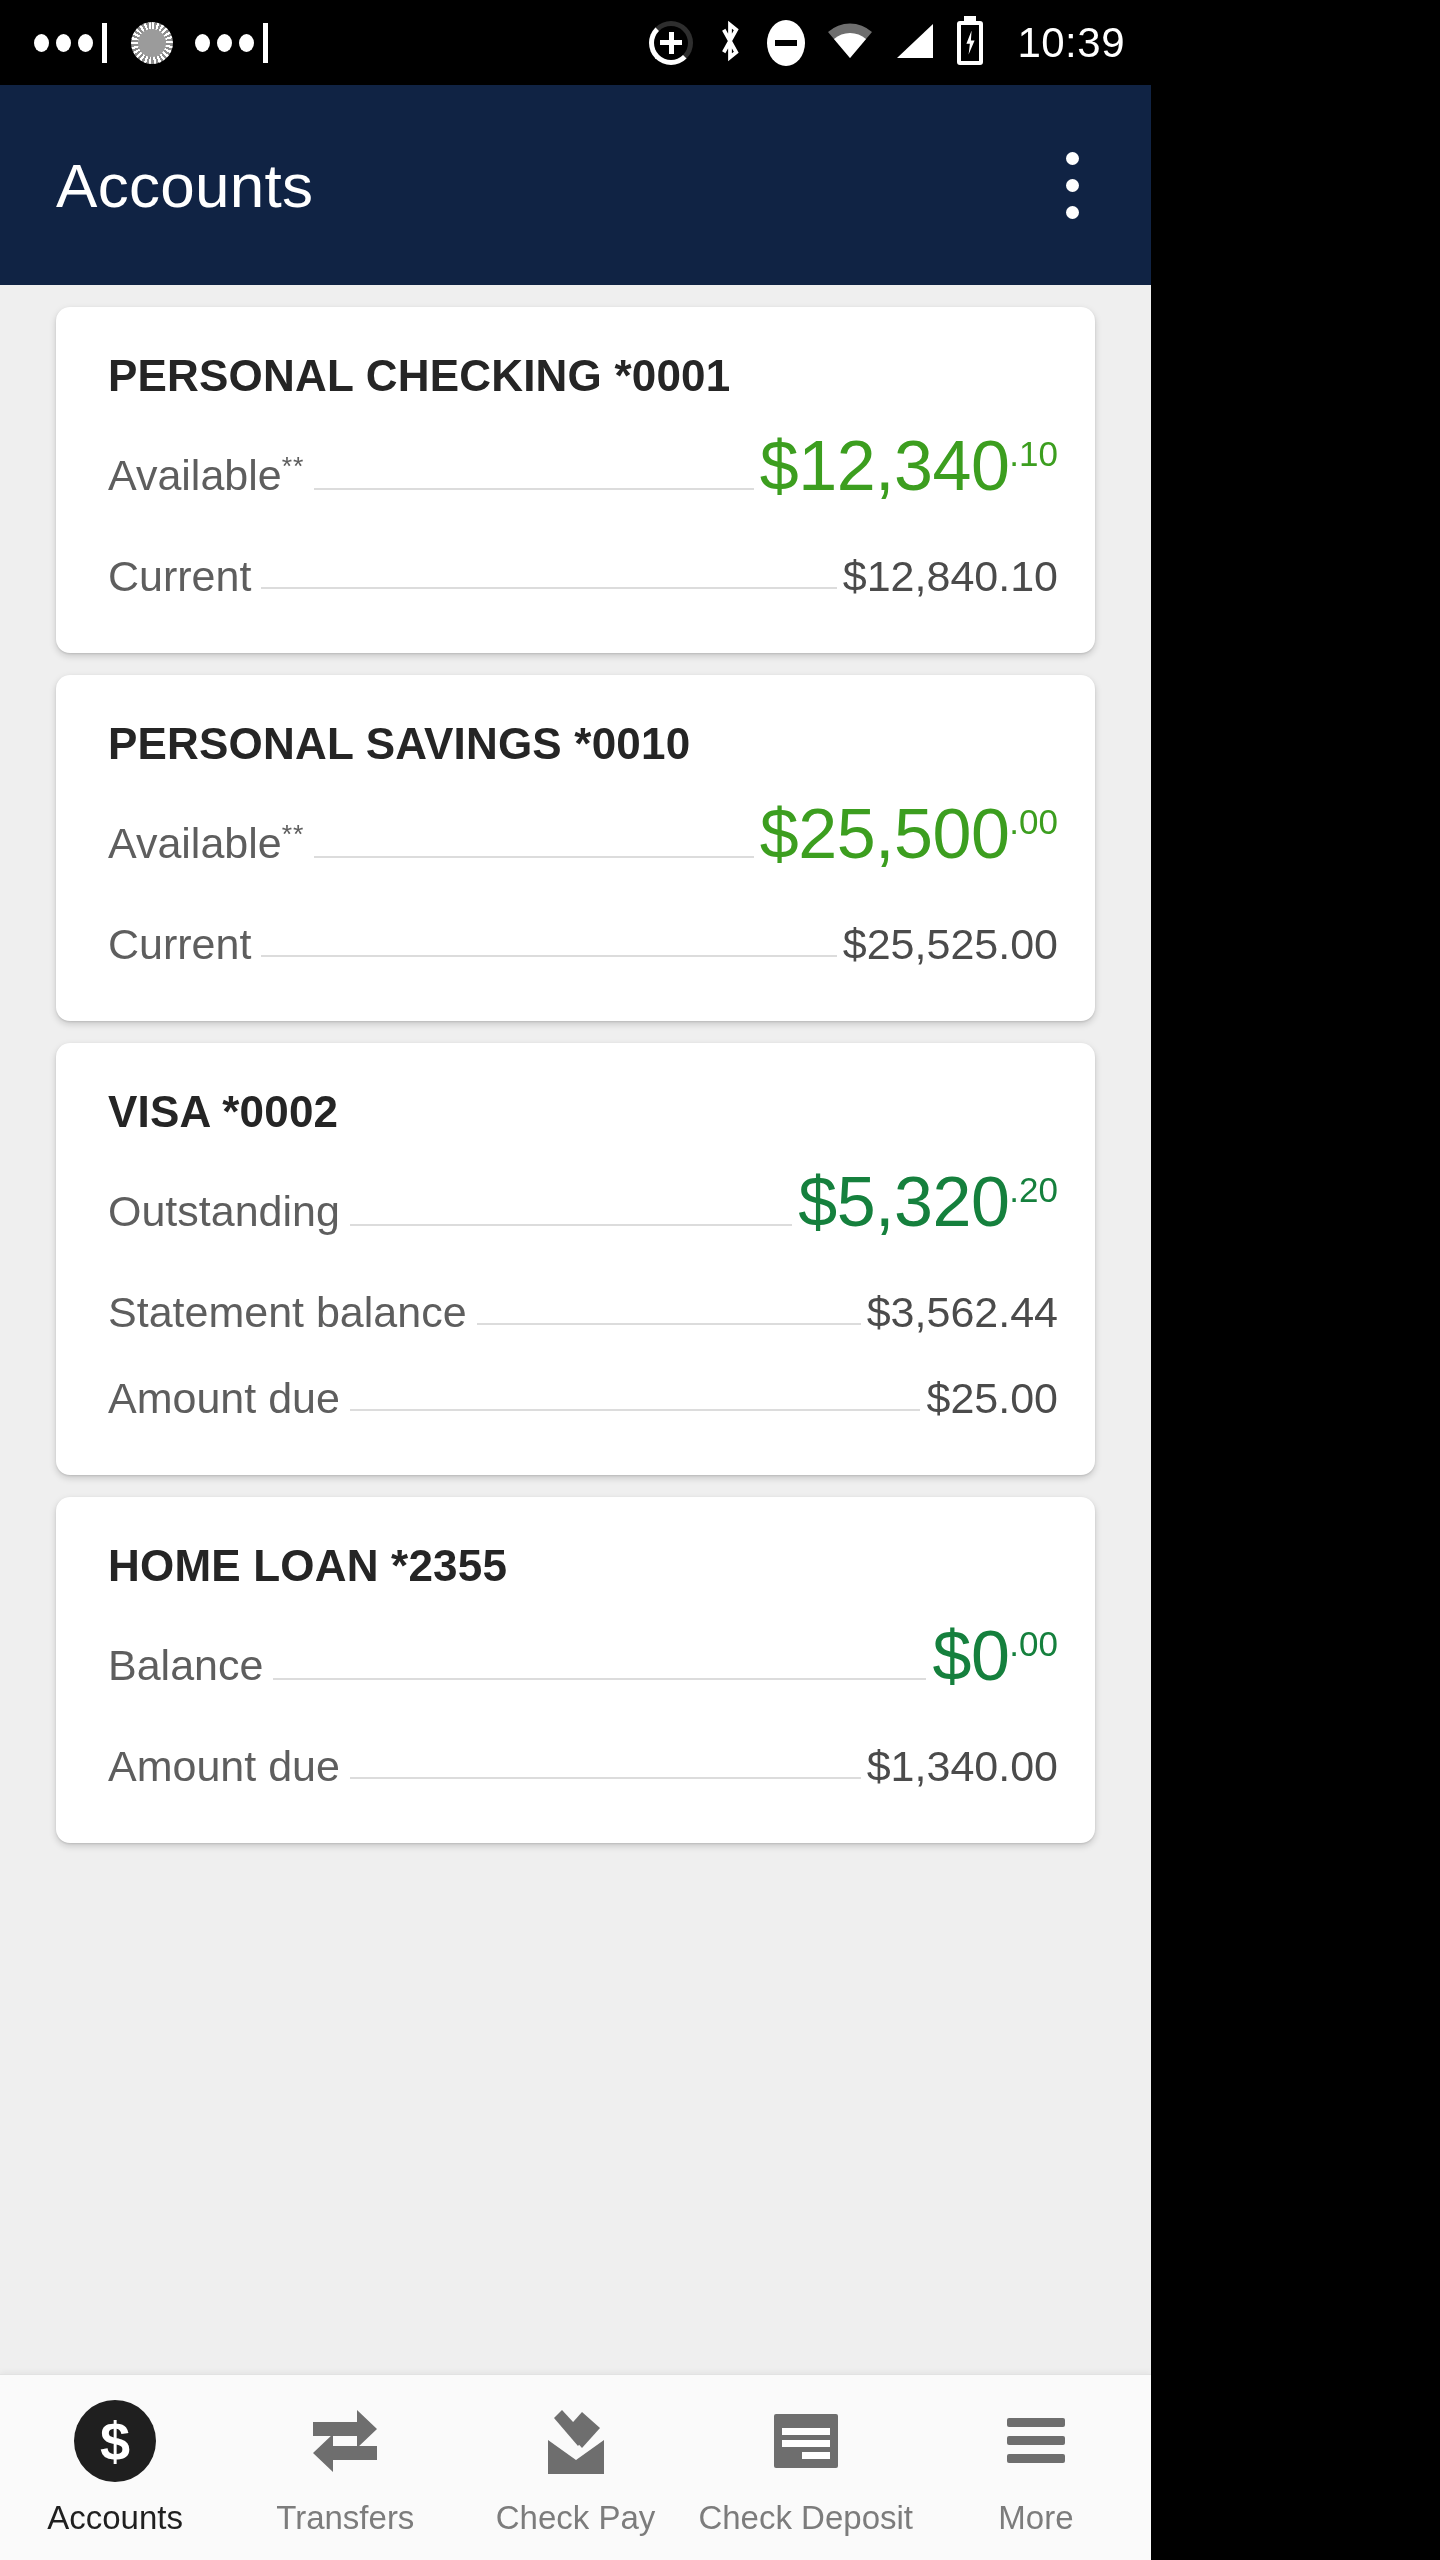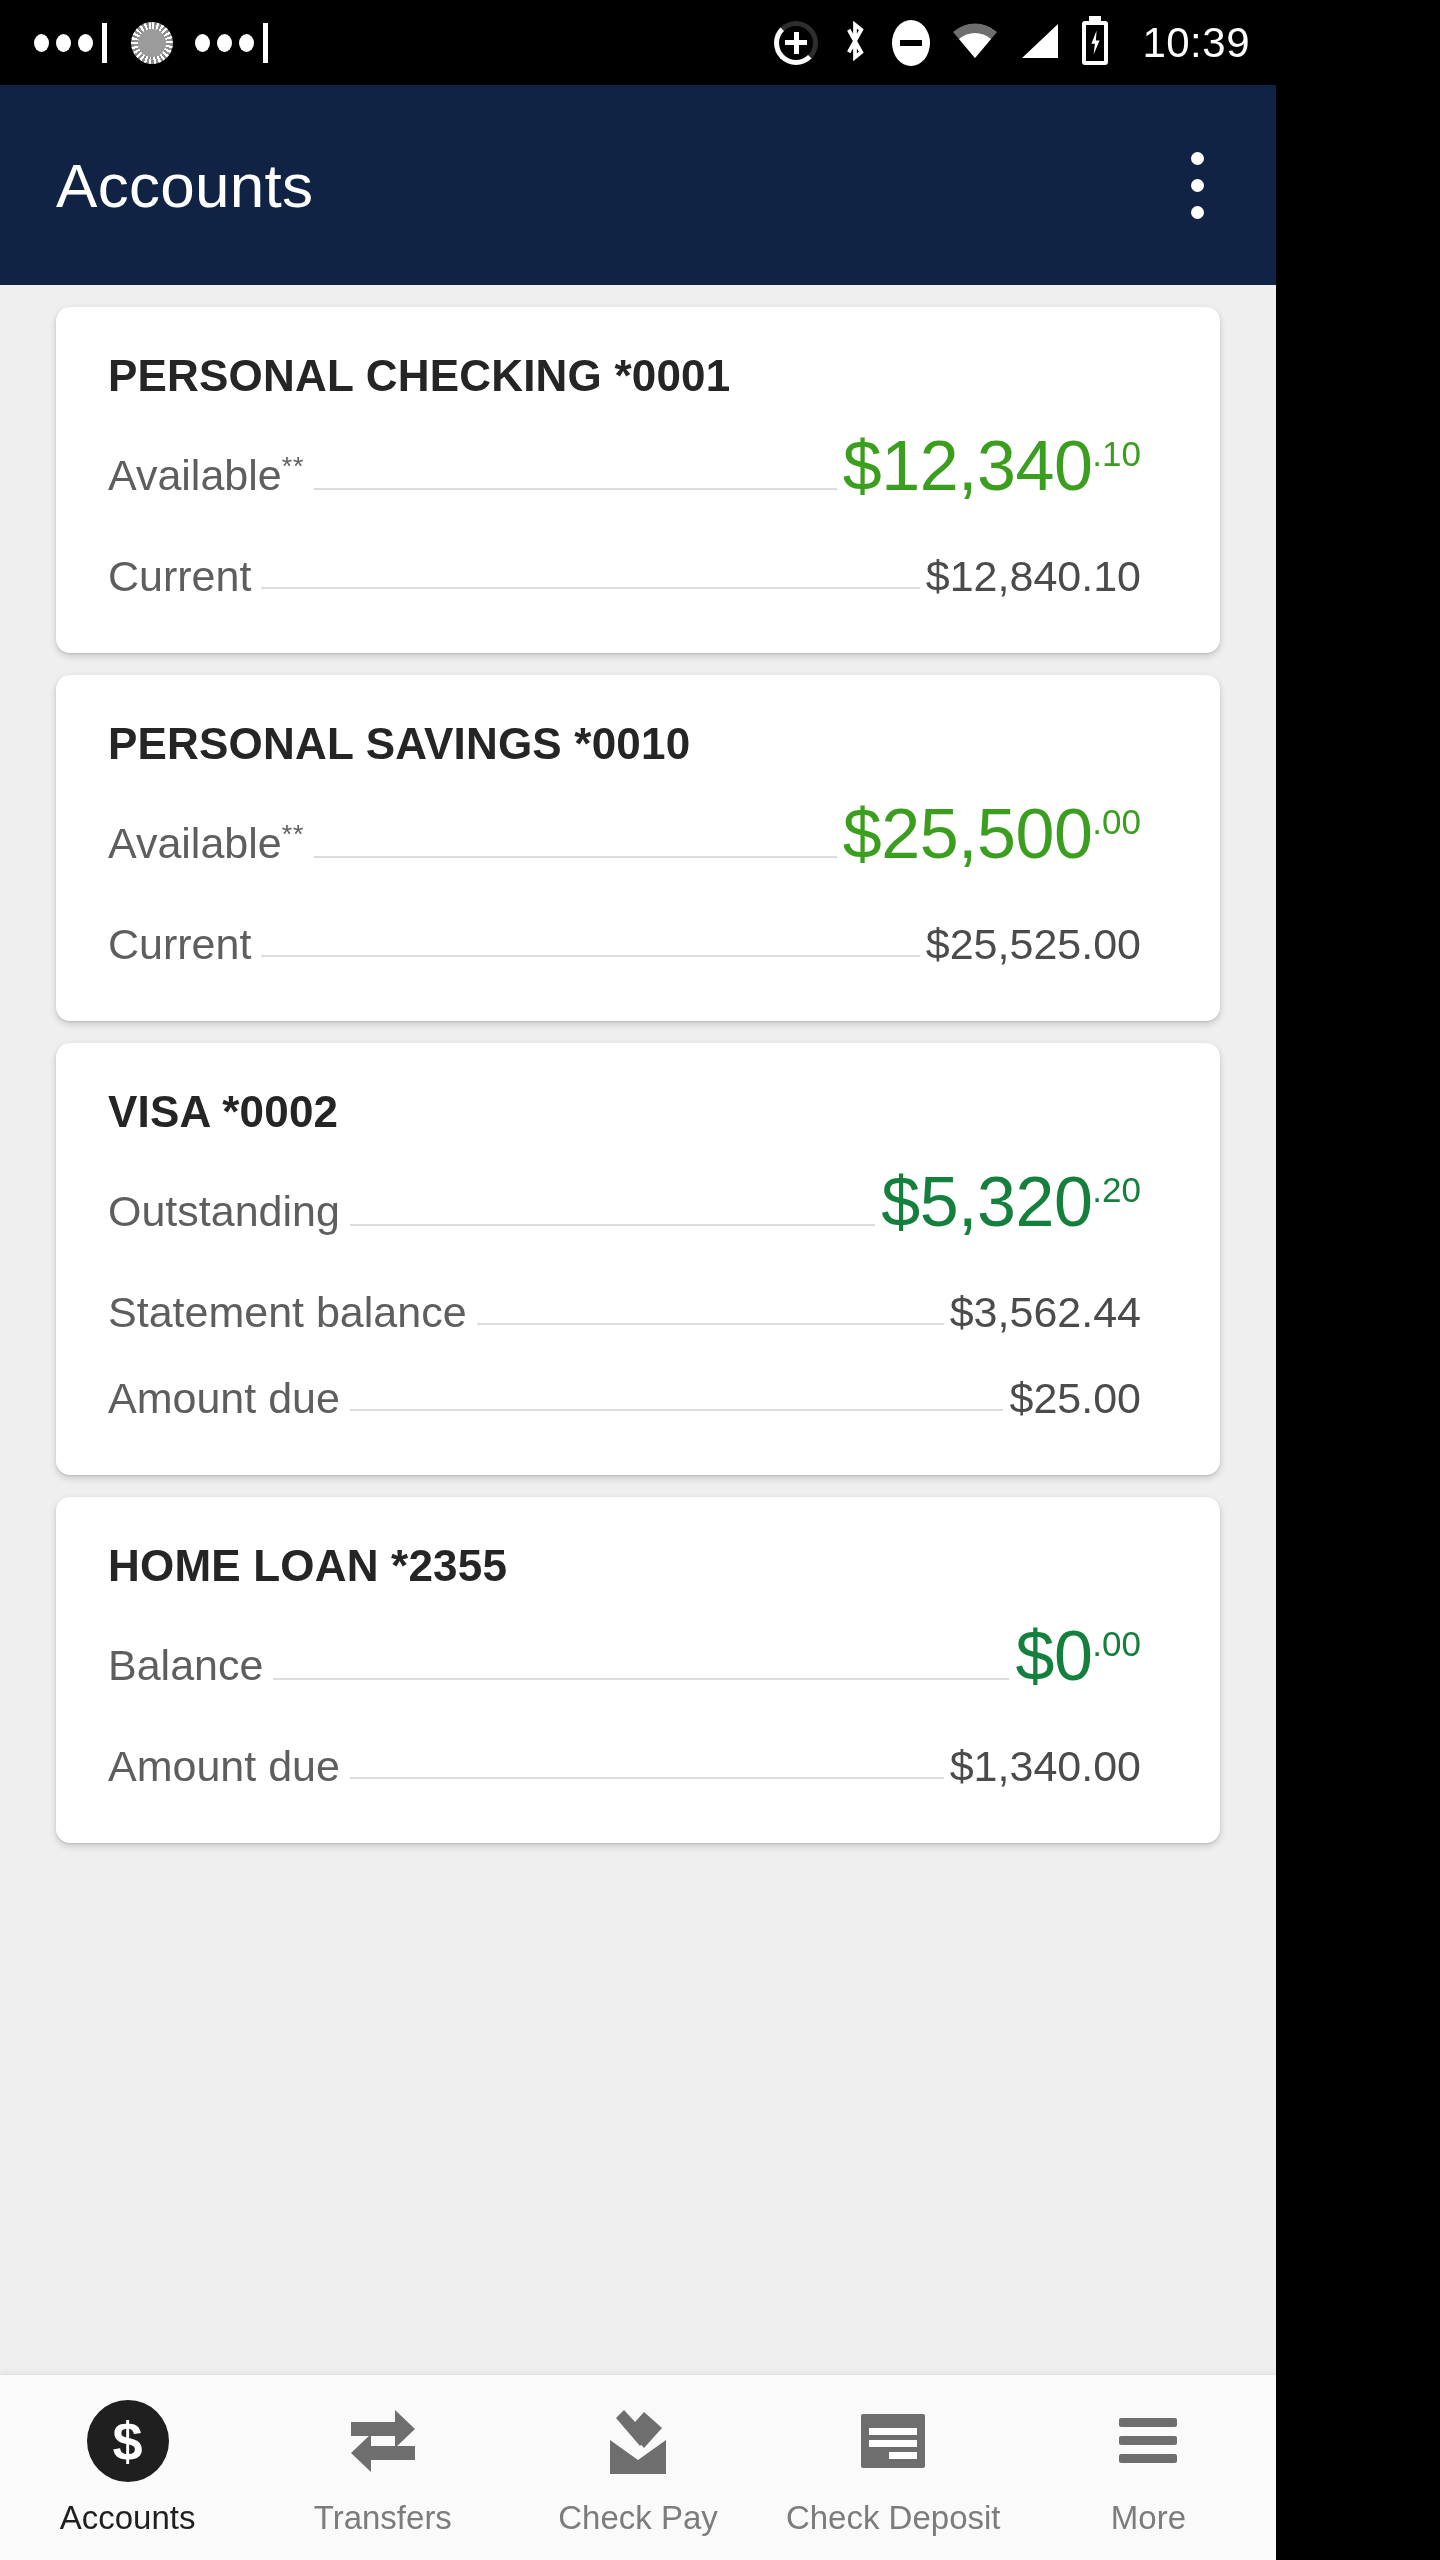--- a/index.html
+++ b/index.html
@@ -7,21 +7,21 @@
   html, body {
     width: 1440px;
     height: 2560px;
     background: #000;
     font-family: "Liberation Sans", sans-serif;
     overflow: hidden;
   }
 
   #screen {
     position: relative;
-    width: 1276px;
+    width: 1151px;
     height: 2560px;
     background: #EFEFEF;
     display: flex;
     flex-direction: column;
   }
 
   
   .status-bar {
     height: 85px;
     background: #000000;
@@ -175,21 +175,21 @@
     position: relative;
     overflow: hidden;
     background: #EFEFEF;
     padding: 0 56px;
   }
 
   .card {
     background: #FFFFFF;
     border-radius: 14px;
     box-shadow: 0 3px 7px rgba(0,0,0,0.17), 0 1px 2px rgba(0,0,0,0.10);
-    padding: 44px 79px 40px 52px;
+    padding: 44px 37px 40px 52px;
     margin-top: 22px;
   }
   .card:first-child { margin-top: 22px; }
 
   .card-title {
     font-size: 44px;
     font-weight: 700;
     color: #252525;
     letter-spacing: 0.2px;
     margin-bottom: 26px;

